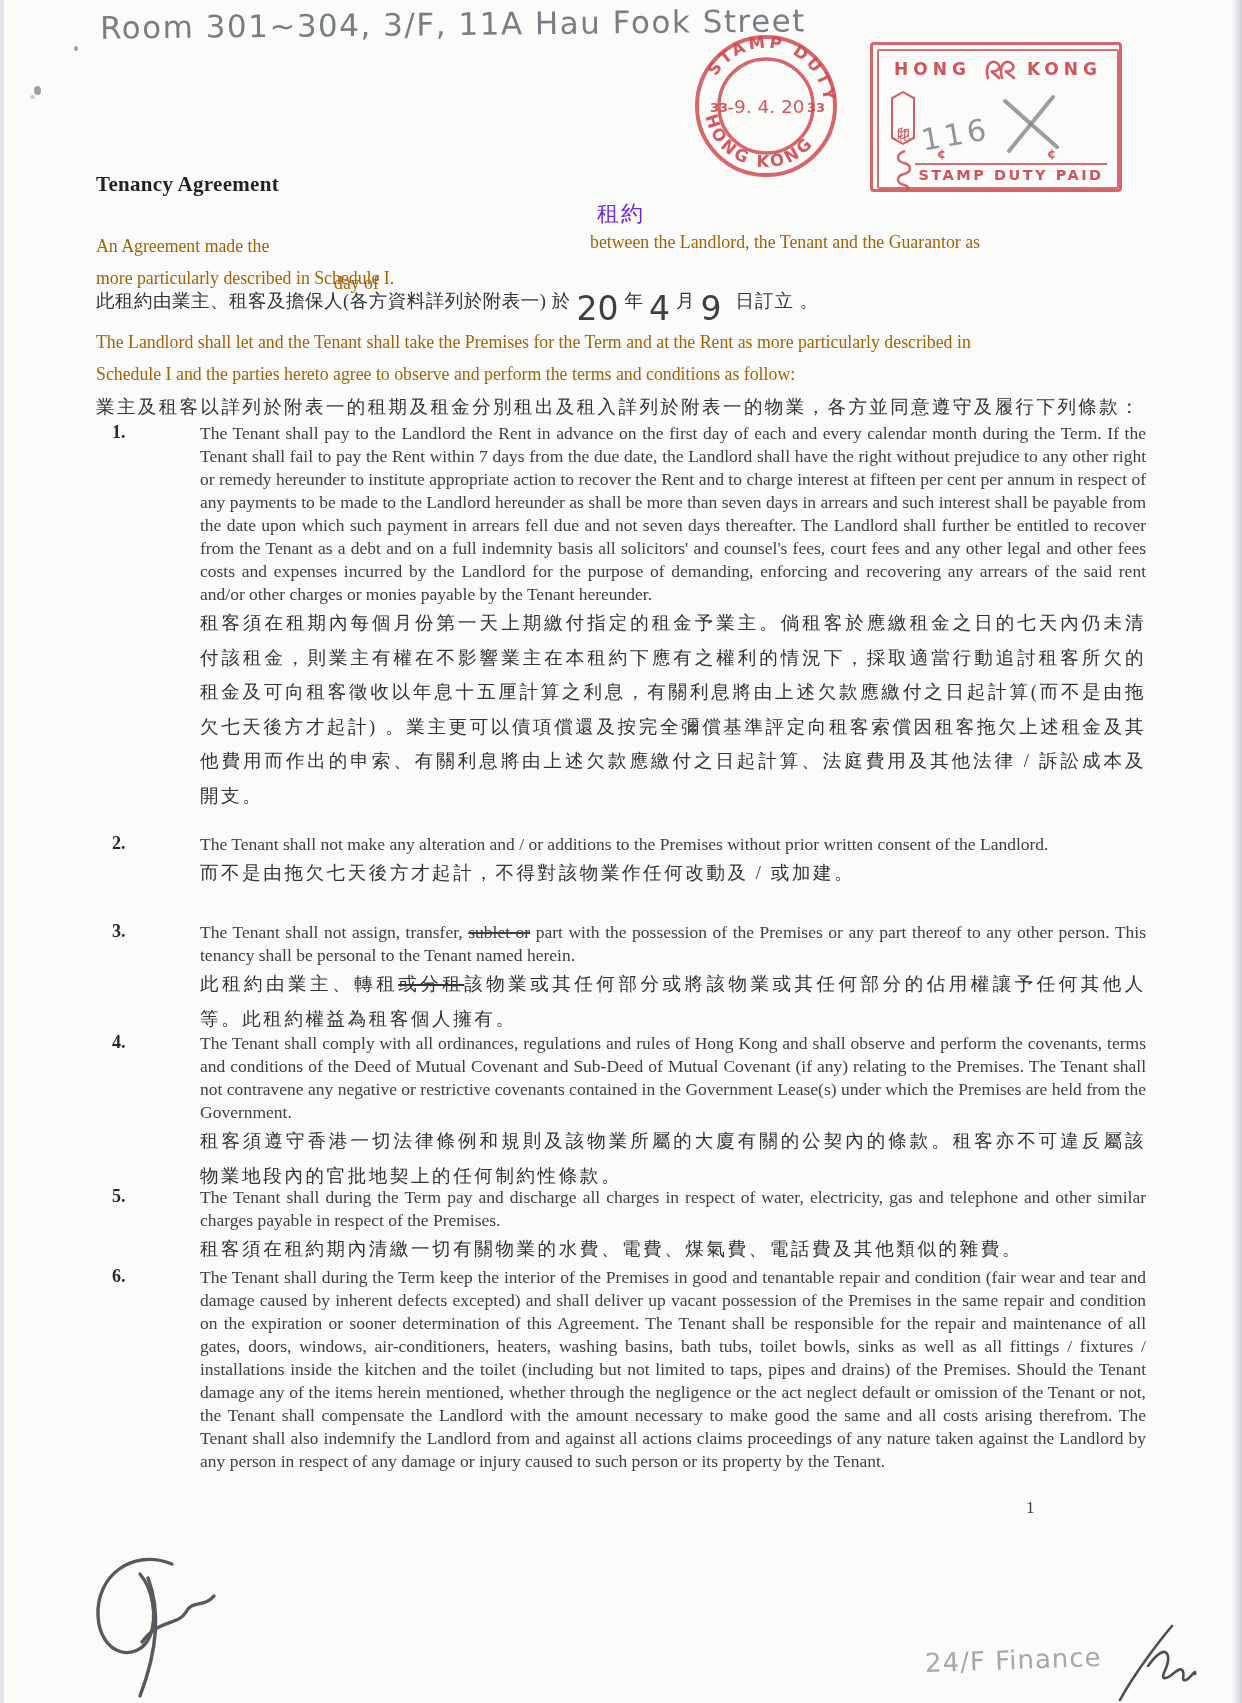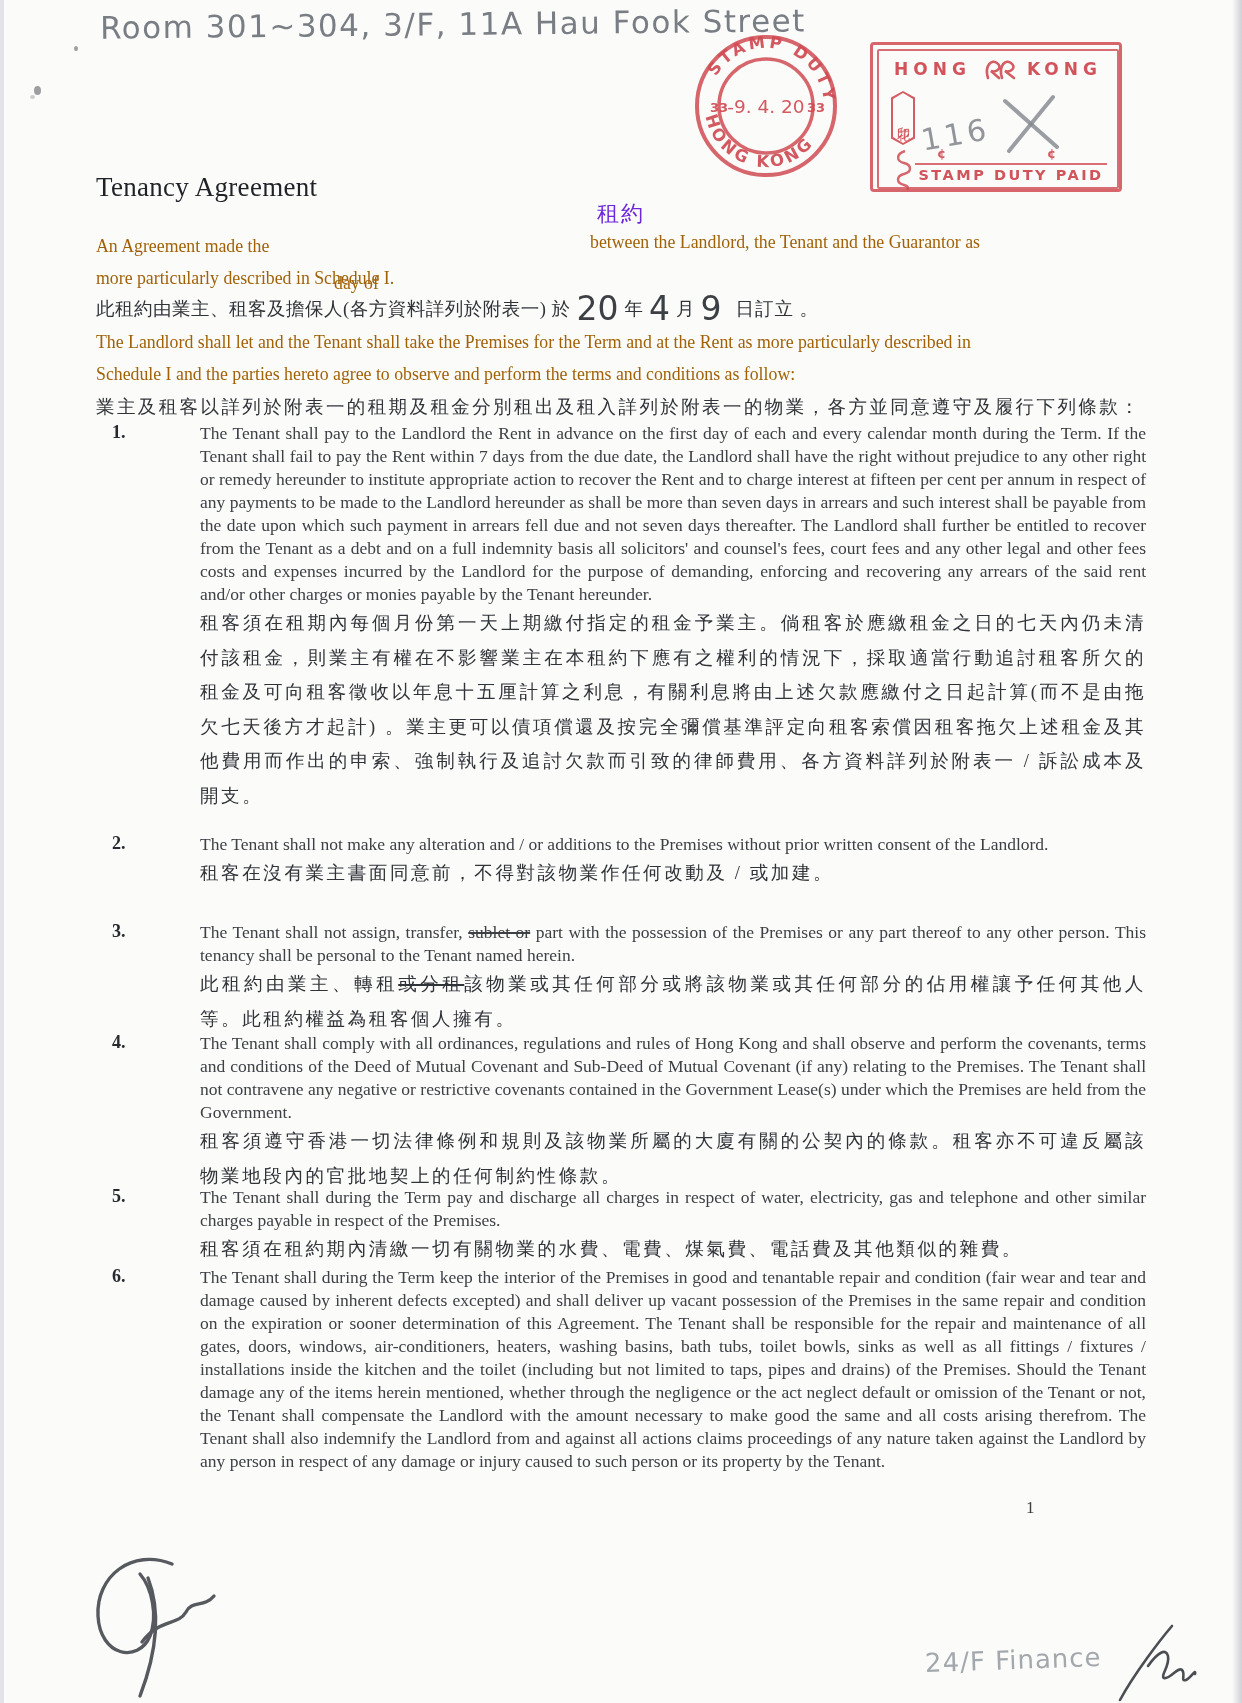--- a/index.html
+++ b/index.html
@@ -13,25 +13,25 @@
               background:linear-gradient(to right,rgba(205,205,214,0),#ced0d6);}
   .speck{background:rgba(80,82,88,.55);border-radius:50%;}
 
   
   .hand{font-family:"DejaVu Sans",sans-serif;color:#797e84;}
   .hand-address{left:100px;top:6px;font-size:31px;letter-spacing:1.5px;transform:rotate(-.6deg);white-space:nowrap;}
   .hand-num{font-family:"DejaVu Sans",sans-serif;font-size:33px;color:#3c4045;line-height:1;position:relative;top:4px;margin:0 6px;}
   .hand-footer{left:925px;top:1645px;font-size:26px;color:#a3a8ad;letter-spacing:1px;transform:rotate(-2deg);}
 
   
-  .title{left:96px;top:172px;font-size:27px;font-weight:normal;color:#1f2227;letter-spacing:.3px;}
+  .title{left:96px;top:172px;font-size:21px;font-weight:bold;color:#1f2227;letter-spacing:.3px;}
   .title-zh{left:0;right:0;top:199px;text-align:center;font-size:22px;color:#6d28d9;letter-spacing:2px;}
   .en-line{font-size:17.8px;color:#a16207;white-space:nowrap;}
   .zh-line{font-size:18.5px;color:#303338;letter-spacing:2.4px;white-space:nowrap;}
-  .date-zh{left:96px;top:288px;display:flex;align-items:flex-end;}
+  .date-zh{left:96px;top:288px;display:flex;align-items:flex-start;}
 
   .clause{left:112px;width:1034px;display:flex;position:absolute;}
   .clause-num{width:88px;flex:none;font-weight:bold;font-size:18px;color:#26292e;}
   .clause-body{flex:1;}
   .clause-en{font-size:17.5px;line-height:23px;text-align:justify;color:#3d4045;}
   .clause-zh{font-size:18.5px;line-height:34.5px;text-align:justify;letter-spacing:2.6px;color:#303338;}
   .struck{text-decoration:line-through;text-decoration-thickness:2px;}
   .page-num{left:1026px;top:1498px;font-size:17px;color:#3a3d42;}
 
   
@@ -147,29 +147,29 @@
   </div>
 
   <span class="abs en-line" style="left:96px;top:332px;">The Landlord shall let and the Tenant shall take the Premises for the Term and at the Rent as more particularly described in</span>
   <span class="abs en-line" style="left:96px;top:364px;">Schedule I and the parties hereto agree to observe and perform the terms and conditions as follow:</span>
   <span class="abs zh-line" style="left:96px;top:394px;">業主及租客以詳列於附表一的租期及租金分別租出及租入詳列於附表一的物業，各方並同意遵守及履行下列條款：</span>
 
   <div class="clause" style="top:422px;">
     <div class="clause-num">1.</div>
     <div class="clause-body">
       <div class="clause-en">The Tenant shall pay to the Landlord the Rent in advance on the first day of each and every calendar month during the Term. If the Tenant shall fail to pay the Rent within 7 days from the due date, the Landlord shall have the right without prejudice to any other right or remedy hereunder to institute appropriate action to recover the Rent and to charge interest at fifteen per cent per annum in respect of any payments to be made to the Landlord hereunder as shall be more than seven days in arrears and such interest shall be payable from the date upon which such payment in arrears fell due and not seven days thereafter.  The Landlord shall further be entitled to recover from the Tenant as a debt and on a full indemnity basis all solicitors' and counsel's fees, court fees and any other legal and other fees costs and expenses incurred by the Landlord for the purpose of demanding, enforcing and recovering any arrears of the said rent and/or other charges or monies payable by the Tenant hereunder.</div>
-      <div class="clause-zh">租客須在租期內每個月份第一天上期繳付指定的租金予業主。倘租客於應繳租金之日的七天內仍未清付該租金，則業主有權在不影響業主在本租約下應有之權利的情況下，採取適當行動追討租客所欠的租金及可向租客徵收以年息十五厘計算之利息，有關利息將由上述欠款應繳付之日起計算(而不是由拖欠七天後方才起計) 。業主更可以債項償還及按完全彌償基準評定向租客索償因租客拖欠上述租金及其他費用而作出的申索、強制執行及追討欠款而引致的律師費用、各方資料詳列於附表一 / 訴訟成本及開支。</div>
+      <div class="clause-zh">租客須在租期內每個月份第一天上期繳付指定的租金予業主。倘租客於應繳租金之日的七天內仍未清付該租金，則業主有權在不影響業主在本租約下應有之權利的情況下，採取適當行動追討租客所欠的租金及可向租客徵收以年息十五厘計算之利息，有關利息將由上述欠款應繳付之日起計算(而不是由拖欠七天後方才起計) 。業主更可以債項償還及按完全彌償基準評定向租客索償因租客拖欠上述租金及其他費用而作出的申索、有關利息將由上述欠款應繳付之日起計算、法庭費用及其他法律 / 訴訟成本及開支。</div>
     </div>
   </div>
 
   <div class="clause" style="top:833px;">
     <div class="clause-num">2.</div>
     <div class="clause-body">
       <div class="clause-en">The Tenant shall not make any alteration and / or additions to the Premises without prior written consent of the Landlord.</div>
-      <div class="clause-zh">租客在沒有業主書面同意前，不得對該物業作任何改動及 / 或加建。</div>
+      <div class="clause-zh">而不是由拖欠七天後方才起計，不得對該物業作任何改動及 / 或加建。</div>
     </div>
   </div>
 
   <div class="clause" style="top:921px;">
     <div class="clause-num">3.</div>
     <div class="clause-body">
       <div class="clause-en"><span>The Tenant shall not assign, transfer, </span><span class="struck">sublet or</span><span> part with the possession of the Premises or any part thereof to any other person. This tenancy shall be personal to the Tenant named herein.</span></div>
       <div class="clause-zh"><span>此租約由業主、轉租</span><span class="struck">或分租</span><span>該物業或其任何部分或將該物業或其任何部分的佔用權讓予任何其他人等。此租約權益為租客個人擁有。</span></div>
     </div>
   </div>

